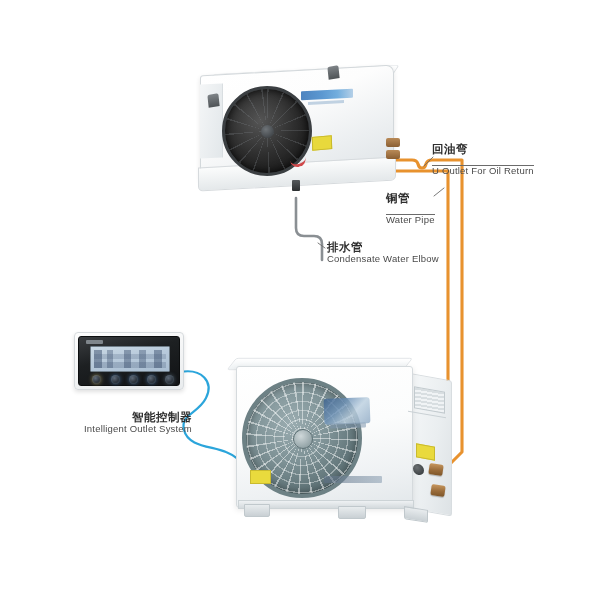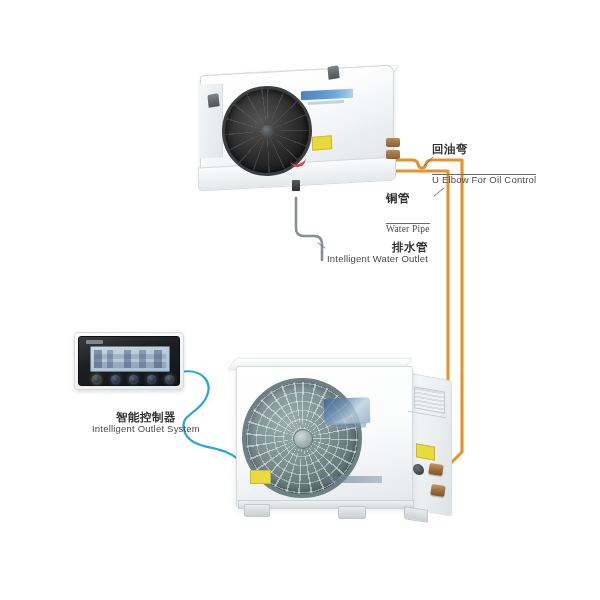--- a/index.html
+++ b/index.html
@@ -38,21 +38,21 @@
   }
   .lbl .en {
     font-size: 9.5px;
     font-weight: 400;
     color: #4a4a4a;
     display: block;
     letter-spacing: 0.2px;
   }
   .lbl.underline .cn {
     border-bottom: 1px solid #6b6b6b;
-    padding-bottom: 18px;
+    padding-bottom: 9px;
   }
 
   
   #indoor-unit {
     position: absolute;
     left: 186px;
     top: 62px;
     width: 216px;
     height: 136px;
   }
@@ -398,23 +398,23 @@
     box-shadow: 0 0 4px rgba(90,150,220,0.55), inset 0 0 2px rgba(150,200,245,0.5);
   }
   .ctl-btn.b1 { left: 13px; box-shadow: 0 0 4px rgba(225,205,120,0.55), inset 0 0 2px rgba(240,225,160,0.55); }
   .ctl-btn.b2 { left: 32px; }
   .ctl-btn.b3 { left: 50px; }
   .ctl-btn.b4 { left: 68px; }
   .ctl-btn.b5 { left: 86px; box-shadow: 0 0 4px rgba(140,170,200,0.45), inset 0 0 2px rgba(180,210,235,0.45); }
 
   
   #label-oil-return { left: 432px; top: 143px; text-align: left; }
-  #label-copper-pipe { left: 386px; top: 192px; text-align: left; font-family: Liberation Serif, serif; }
-  #label-condensate { left: 327px; top: 241px; text-align: right; }
-  #label-controller { left: 92px; top: 411px; text-align: center; }
+  #label-copper-pipe { left: 386px; top: 192px; text-align: left; }
+  #label-condensate { left: 327px; top: 241px; text-align: left; }
+  #label-controller { left: 84px; top: 411px; text-align: right; }
 </style>
 </head>
 <body>
 
 <div id="scene">
 
   <svg class="layer" viewBox="0 0 600 600">
 
     <g fill="none" stroke="#e8922e" stroke-width="3.1" stroke-linecap="round" stroke-linejoin="round">
 
@@ -490,31 +490,31 @@
       <div class="ctl-btn b1"></div>
       <div class="ctl-btn b2"></div>
       <div class="ctl-btn b3"></div>
       <div class="ctl-btn b4"></div>
       <div class="ctl-btn b5"></div>
     </div>
   </div>
 
   <div class="lbl underline" id="label-oil-return">
     <span class="cn">回油弯</span>
-    <span class="en">U Elbow For Oil Control</span>
+    <span class="en">U Outlet For Oil Return</span>
   </div>
 
   <div class="lbl underline" id="label-copper-pipe">
     <span class="cn">铜管</span>
     <span class="en">Water Pipe</span>
   </div>
 
   <div class="lbl" id="label-condensate">
     <span class="cn">排水管</span>
-    <span class="en">Intelligent Water Outlet</span>
+    <span class="en">Condensate Water Elbow</span>
   </div>
 
   <div class="lbl" id="label-controller">
     <span class="cn">智能控制器</span>
     <span class="en">Intelligent Outlet System</span>
   </div>
 
 </div>
 
 </body></html>

